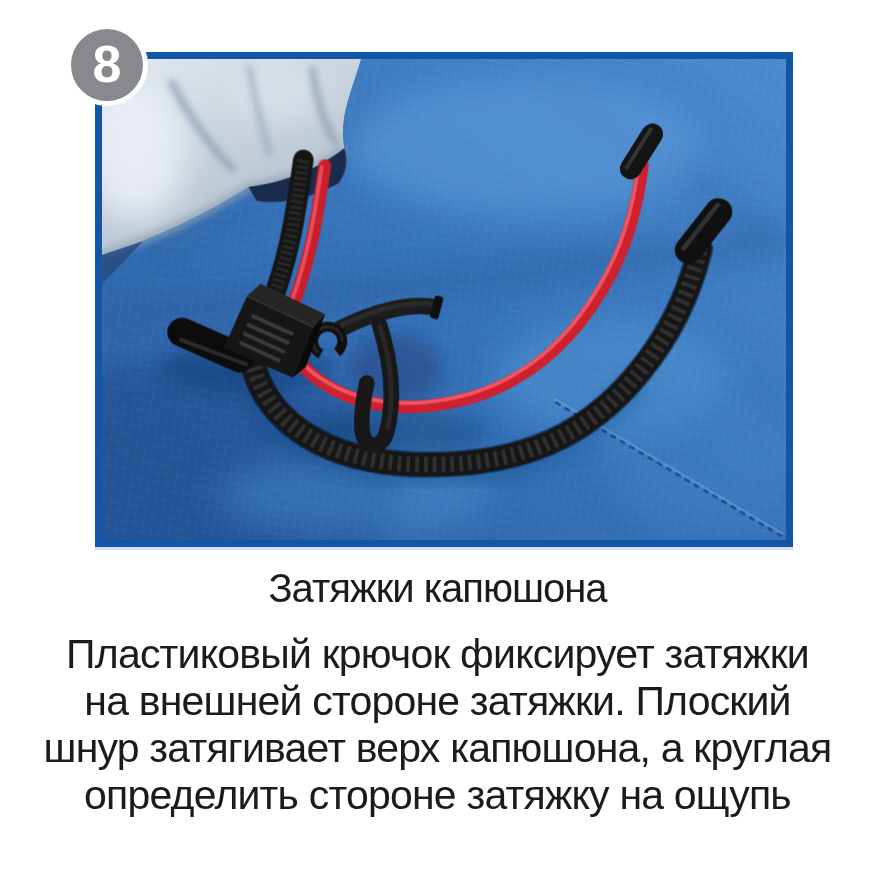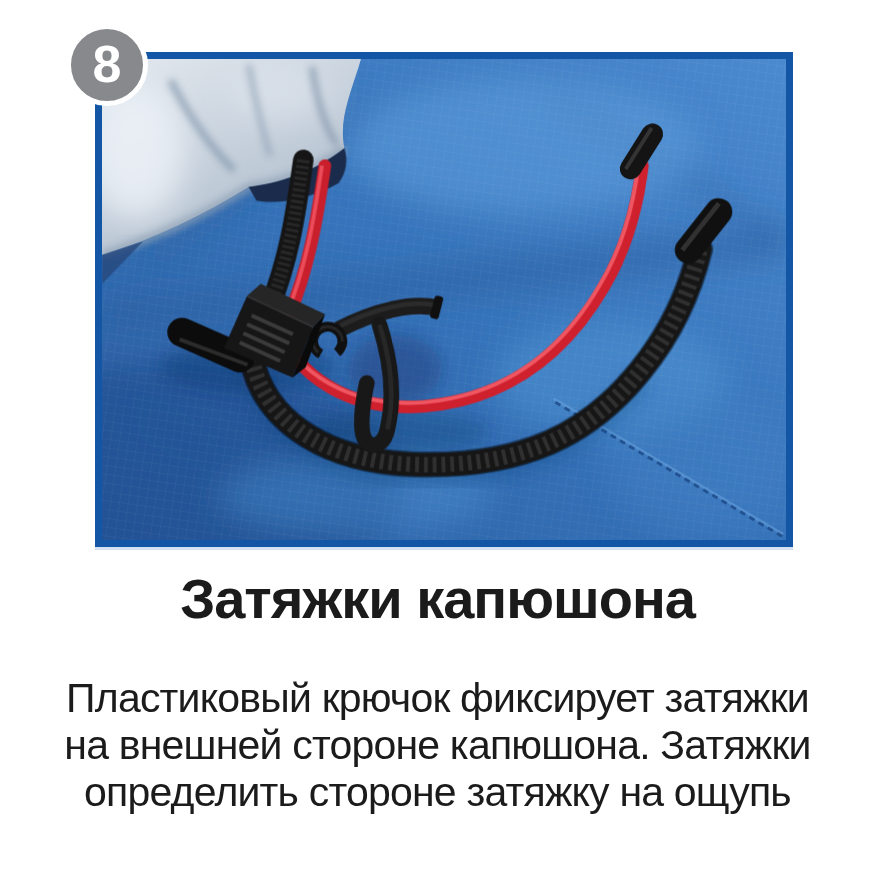--- a/index.html
+++ b/index.html
@@ -42,37 +42,36 @@
     font-weight: 700;
     line-height: 1;
     transform: translateY(-1px);
   }
   .caption-title {
     position: absolute;
     left: 0;
     top: 566px;
     width: 875px;
     text-align: center;
-    font-size: 56px;
-    font-weight: 700;
+    font-size: 40px;
+    font-weight: 400;
     letter-spacing: -1px;
     color: #1b1b1b;
   }
   .caption-body {
     position: absolute;
     left: 0;
     top: 631px;
     width: 875px;
     text-align: center;
     font-size: 41px;
     font-weight: 400;
     letter-spacing: -0.8px;
     line-height: 47px;
     color: #1b1b1b;
-    margin-top: 44px;
   }
 </style>
 </head>
 <body>
 
 <div class="page">
 
   <div class="photo-frame">
     <svg viewBox="0 0 700 496" preserveAspectRatio="none" xmlns="http://www.w3.org/2000/svg">
       <defs>
@@ -201,17 +200,18 @@
   </div>
 
   <div class="number-badge">
     <span>8</span>
   </div>
 
   <div class="caption-title">Затяжки капюшона</div>
 
   <div class="caption-body">
     <div>Пластиковый крючок фиксирует затяжки</div>
-    <div>на внешней стороне капюшона. Затяжки</div>
+    <div>на внешней стороне затяжки. Плоский</div>
+    <div>шнур затягивает верх капюшона, а круглая</div>
     <div>определить стороне затяжку на ощупь</div>
   </div>
 
 </div>
 
 </body></html>

